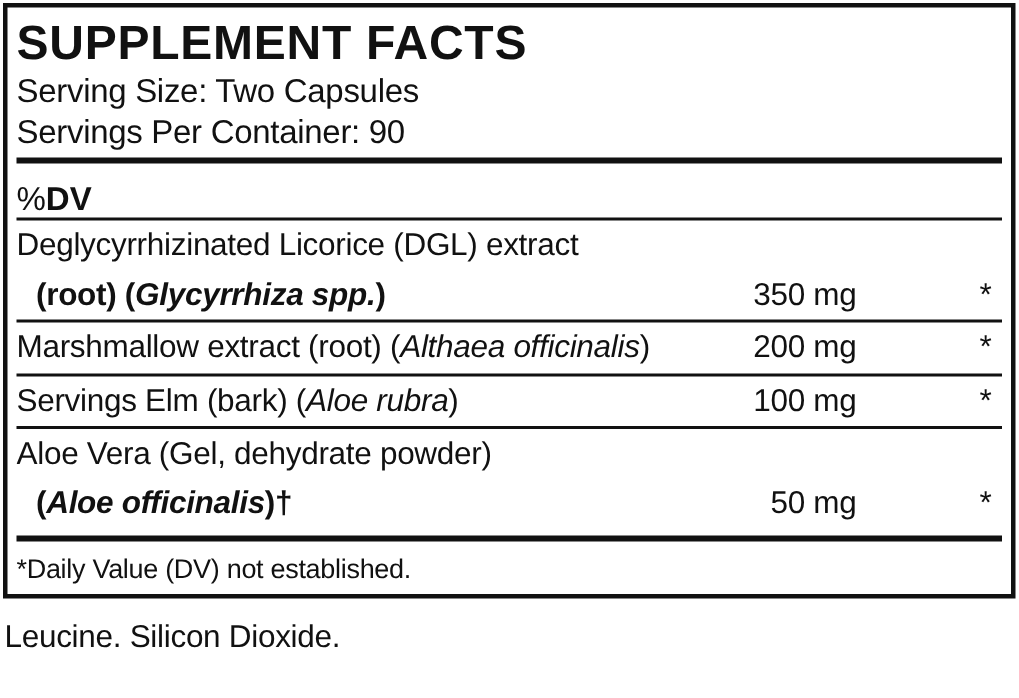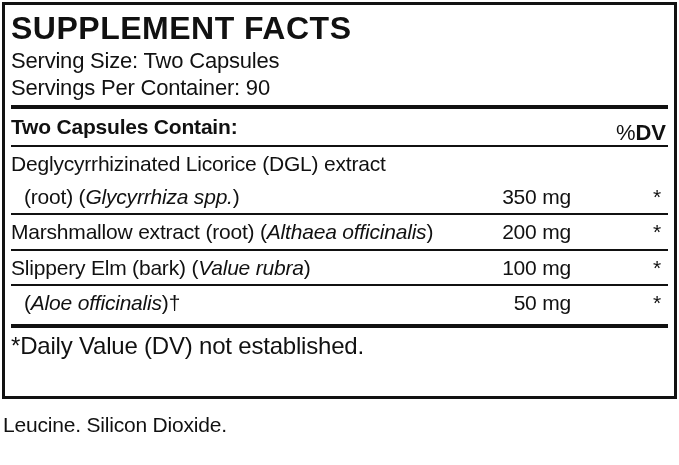--- a/index.html
+++ b/index.html
@@ -73,38 +73,38 @@
     font-size: 21px;
     line-height: 33px;
     letter-spacing: -0.2px;
   }
   .row-line.tall { line-height: 34px; }
   .ing-name {
     flex: 1;
     white-space: nowrap;
     overflow: hidden;
   }
-  .ing-name.indent { padding-left: 13px; }
+  .ing-name.indent { padding-left: 13px; font-weight: bold; }
   .ing-name .it { font-style: italic; }
   .ing-amount {
     width: 95px;
     text-align: right;
     white-space: nowrap;
   }
   .ing-dv {
     width: 90px;
     text-align: right;
     padding-right: 7px;
     white-space: nowrap;
   }
   .footnote-row {
     display: flex;
     align-items: center;
     height: 36px;
-    font-size: 24px;
+    font-size: 18px;
     letter-spacing: -0.2px;
     white-space: nowrap;
   }
   .other-ingredients {
     margin: 12px 0 0 3px;
     font-size: 21px;
     line-height: 28px;
     letter-spacing: -0.2px;
   }
 </style>
@@ -114,21 +114,20 @@
 <div class="facts-box">
 
   <div class="title">SUPPLEMENT FACTS</div>
 
   <div class="serving-line">Serving Size: Two Capsules</div>
   <div class="serving-line">Servings Per Container: 90</div>
 
   <div class="bar-thick"></div>
 
   <div class="header-row">
-    <span class="contains-label">Two Capsules Contain:</span>
     <span class="dv-head"><span>%</span><span class="dv-bold">DV</span></span>
   </div>
 
   <div class="bar-thin"></div>
 
   <div>
     <div class="row-line">
       <span class="ing-name"><span>Deglycyrrhizinated Licorice (DGL) extract</span><span class="it"></span><span></span></span>
     </div>
     <div class="row-line">
@@ -145,29 +144,32 @@
       <span class="ing-name"><span>Marshmallow extract (root) (</span><span class="it">Althaea officinalis</span><span>)</span></span>
       <span class="ing-amount">200 mg</span>
       <span class="ing-dv">*</span>
     </div>
   </div>
 
   <div class="bar-thin"></div>
 
   <div>
     <div class="row-line">
-      <span class="ing-name"><span>Slippery Elm (bark) (</span><span class="it">Value rubra</span><span>)</span></span>
+      <span class="ing-name"><span>Servings Elm (bark) (</span><span class="it">Aloe rubra</span><span>)</span></span>
       <span class="ing-amount">100 mg</span>
       <span class="ing-dv">*</span>
     </div>
   </div>
 
   <div class="bar-thin"></div>
 
   <div>
+    <div class="row-line">
+      <span class="ing-name"><span>Aloe Vera (Gel, dehydrate powder)</span><span class="it"></span><span></span></span>
+    </div>
     <div class="row-line">
       <span class="ing-name indent"><span>(</span><span class="it">Aloe officinalis</span><span>)†</span></span>
       <span class="ing-amount">50 mg</span>
       <span class="ing-dv">*</span>
     </div>
   </div>
 
   <div class="bar-thick pre-footnote"></div>
 
   <div class="footnote-row">

